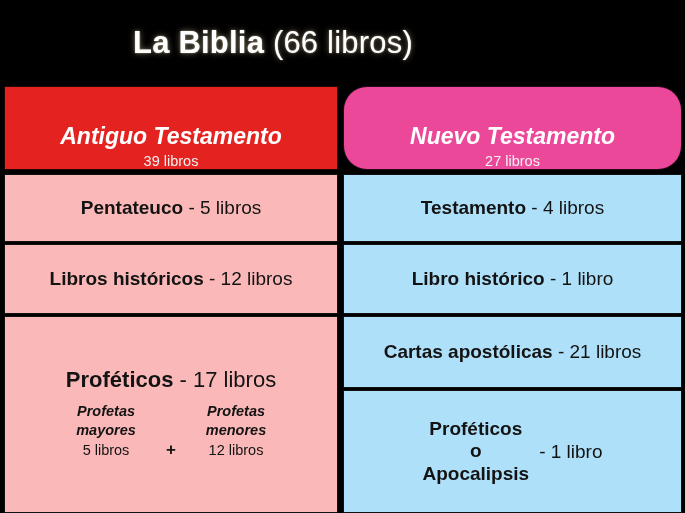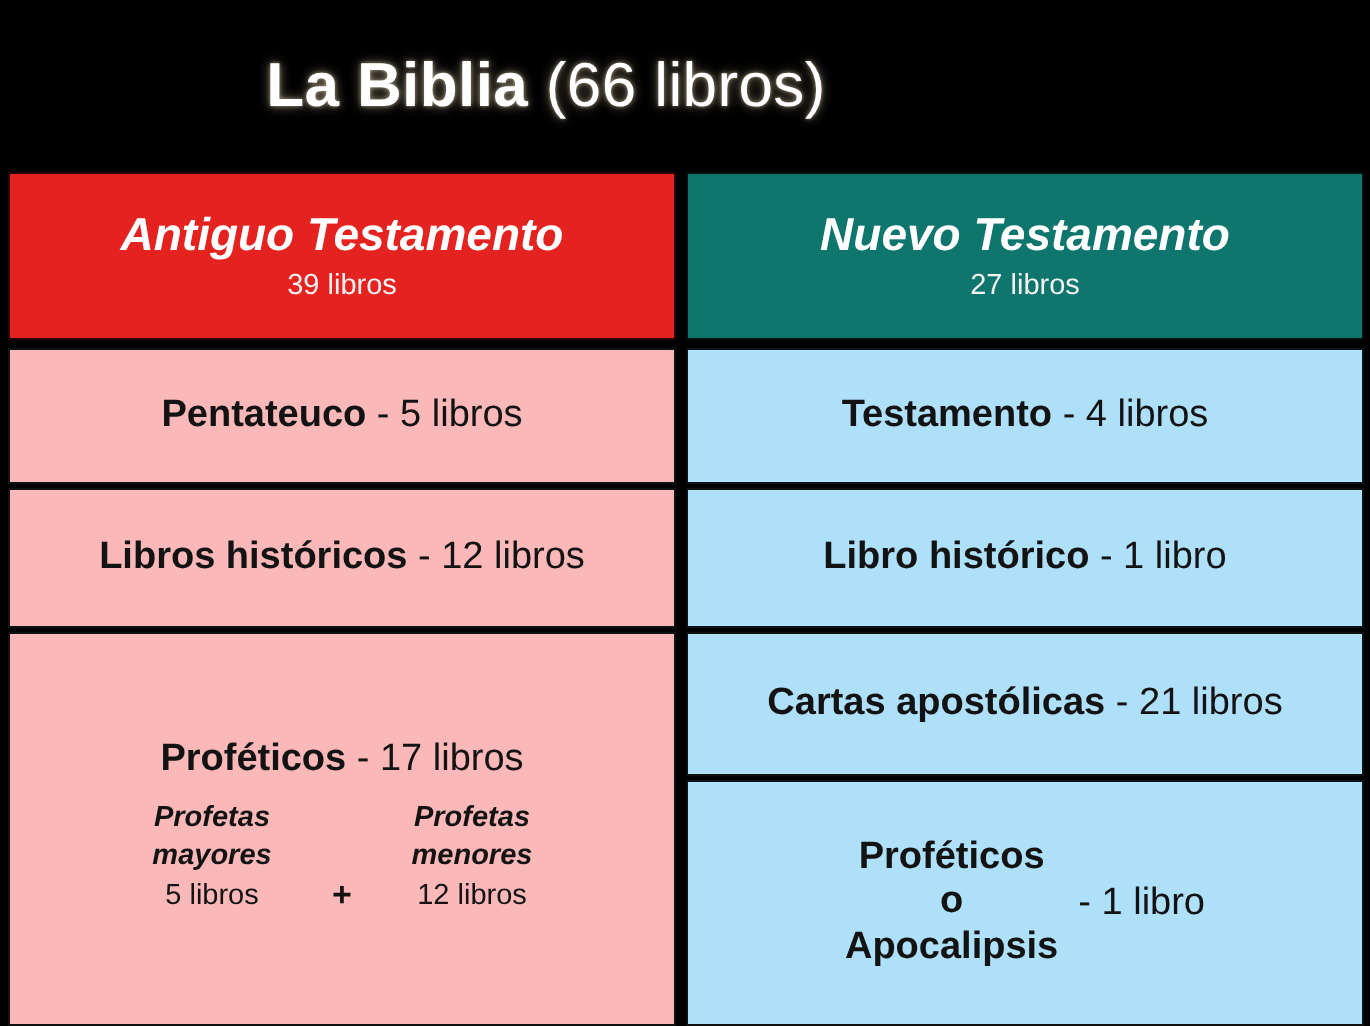--- a/index.html
+++ b/index.html
@@ -69,26 +69,26 @@
     padding: 0 3px 0 3px;
   }
 
   
   .col-head {
     box-sizing: border-box;
     height: 84px;
     display: flex;
     flex-direction: column;
     align-items: center;
-    justify-content: center;
+    justify-content: flex-end;
     color: #ffffff;
     border: 1px solid rgba(0,0,0,0.85);
   }
   .col-head.ot { background: #E42320; }
-  .col-head.nt { background: #0f766e; }
+  .col-head.nt { background: #ec4899; border-radius: 24px; }
   .col-head-title {
     font-size: 23px;
     font-weight: bold;
     font-style: italic;
     line-height: 1.05;
     white-space: nowrap;
   }
   .col-head-sub {
     margin-top: 5px;
     font-size: 14.5px;
@@ -133,21 +133,21 @@
   
   .profetic-wrap {
     display: flex;
     flex-direction: column;
     align-items: center;
     justify-content: center;
     width: 100%;
     padding-bottom: 2px;
   }
   .profetic-head {
-    font-size: 19px;
+    font-size: 22px;
     white-space: nowrap;
     margin-bottom: 9px;
     text-align: center;
   }
   .profetic-split {
     display: flex;
     align-items: flex-end;
     justify-content: center;
     gap: 0px;
   }

